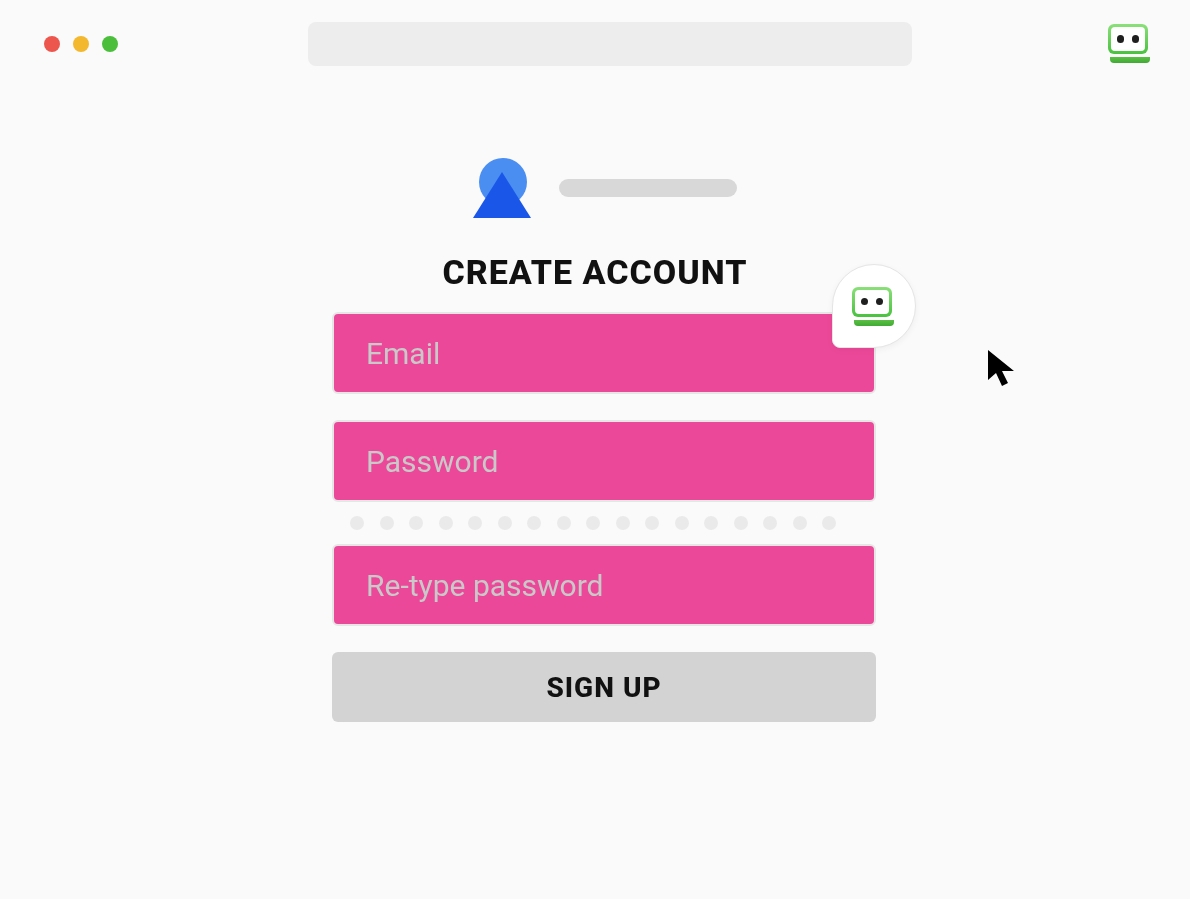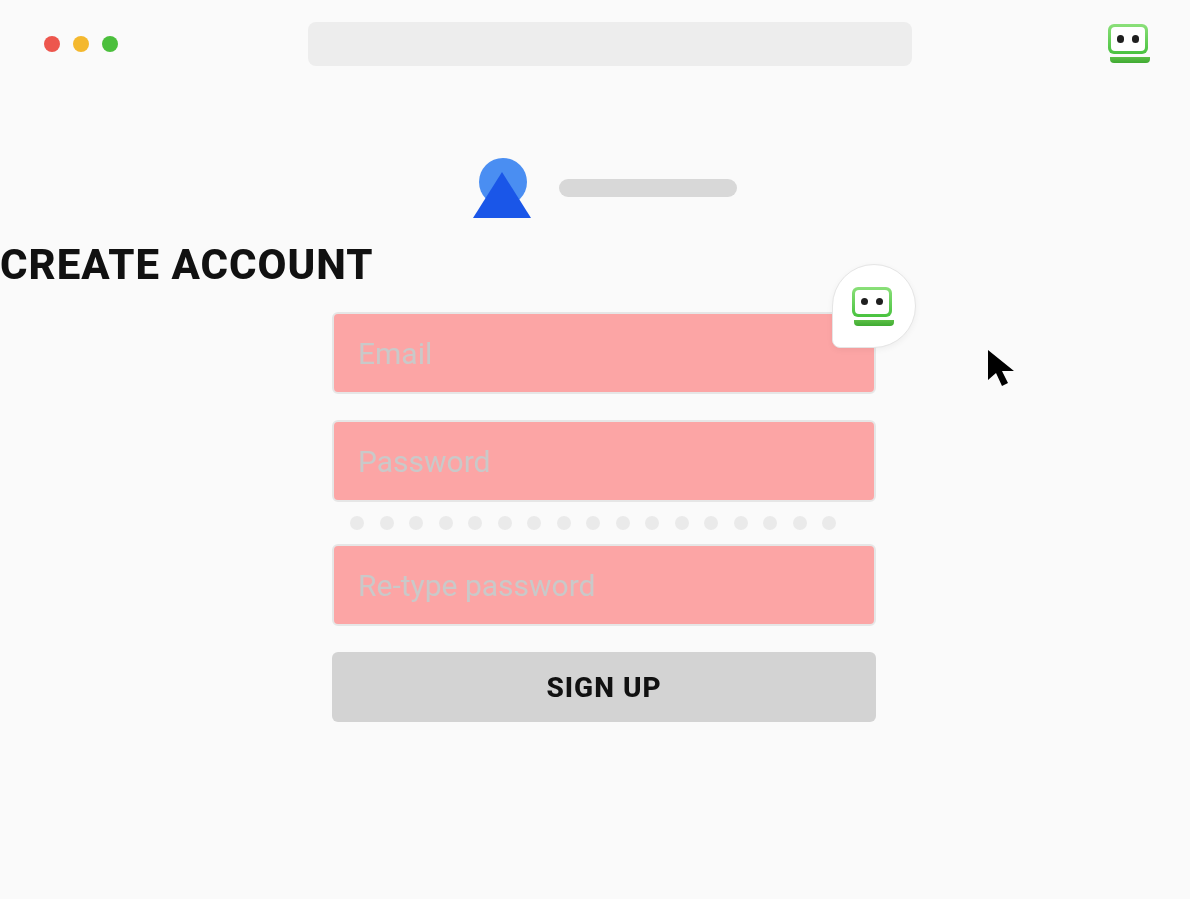--- a/index.html
+++ b/index.html
@@ -113,46 +113,46 @@
   .logo-text-placeholder {
     width: 178px;
     height: 18px;
     background: #d8d8d8;
     border-radius: 9px;
   }
 
   
   .form-title {
     position: absolute;
-    top: 240px;
+    top: 252px;
     left: 0; right: 0;
-    text-align: left;
-    font-size: 42px;
+    text-align: center;
+    font-size: 34px;
     font-weight: 800;
     letter-spacing: 1px;
     color: #111;
   }
 
   .form {
     position: absolute;
     top: 312px;
     left: 332px;
     width: 544px;
   }
 
   .field {
     width: 100%;
     height: 82px;
     border: 2px solid #e6e6e6;
     border-radius: 6px;
-    background: #fca5a5;
+    background: #ec4899;
     margin-bottom: 26px;
     font-size: 30px;
     color: #333;
-    padding: 0 24px;
+    padding: 0 32px;
     font-family: inherit;
   }
   .field::placeholder { color: #c9c9c9; font-weight: 400; }
 
   .pw-dots {
     display: flex;
     gap: 15.5px;
     margin: -12px 0 14px 18px;
   }
   .pw-dot {

